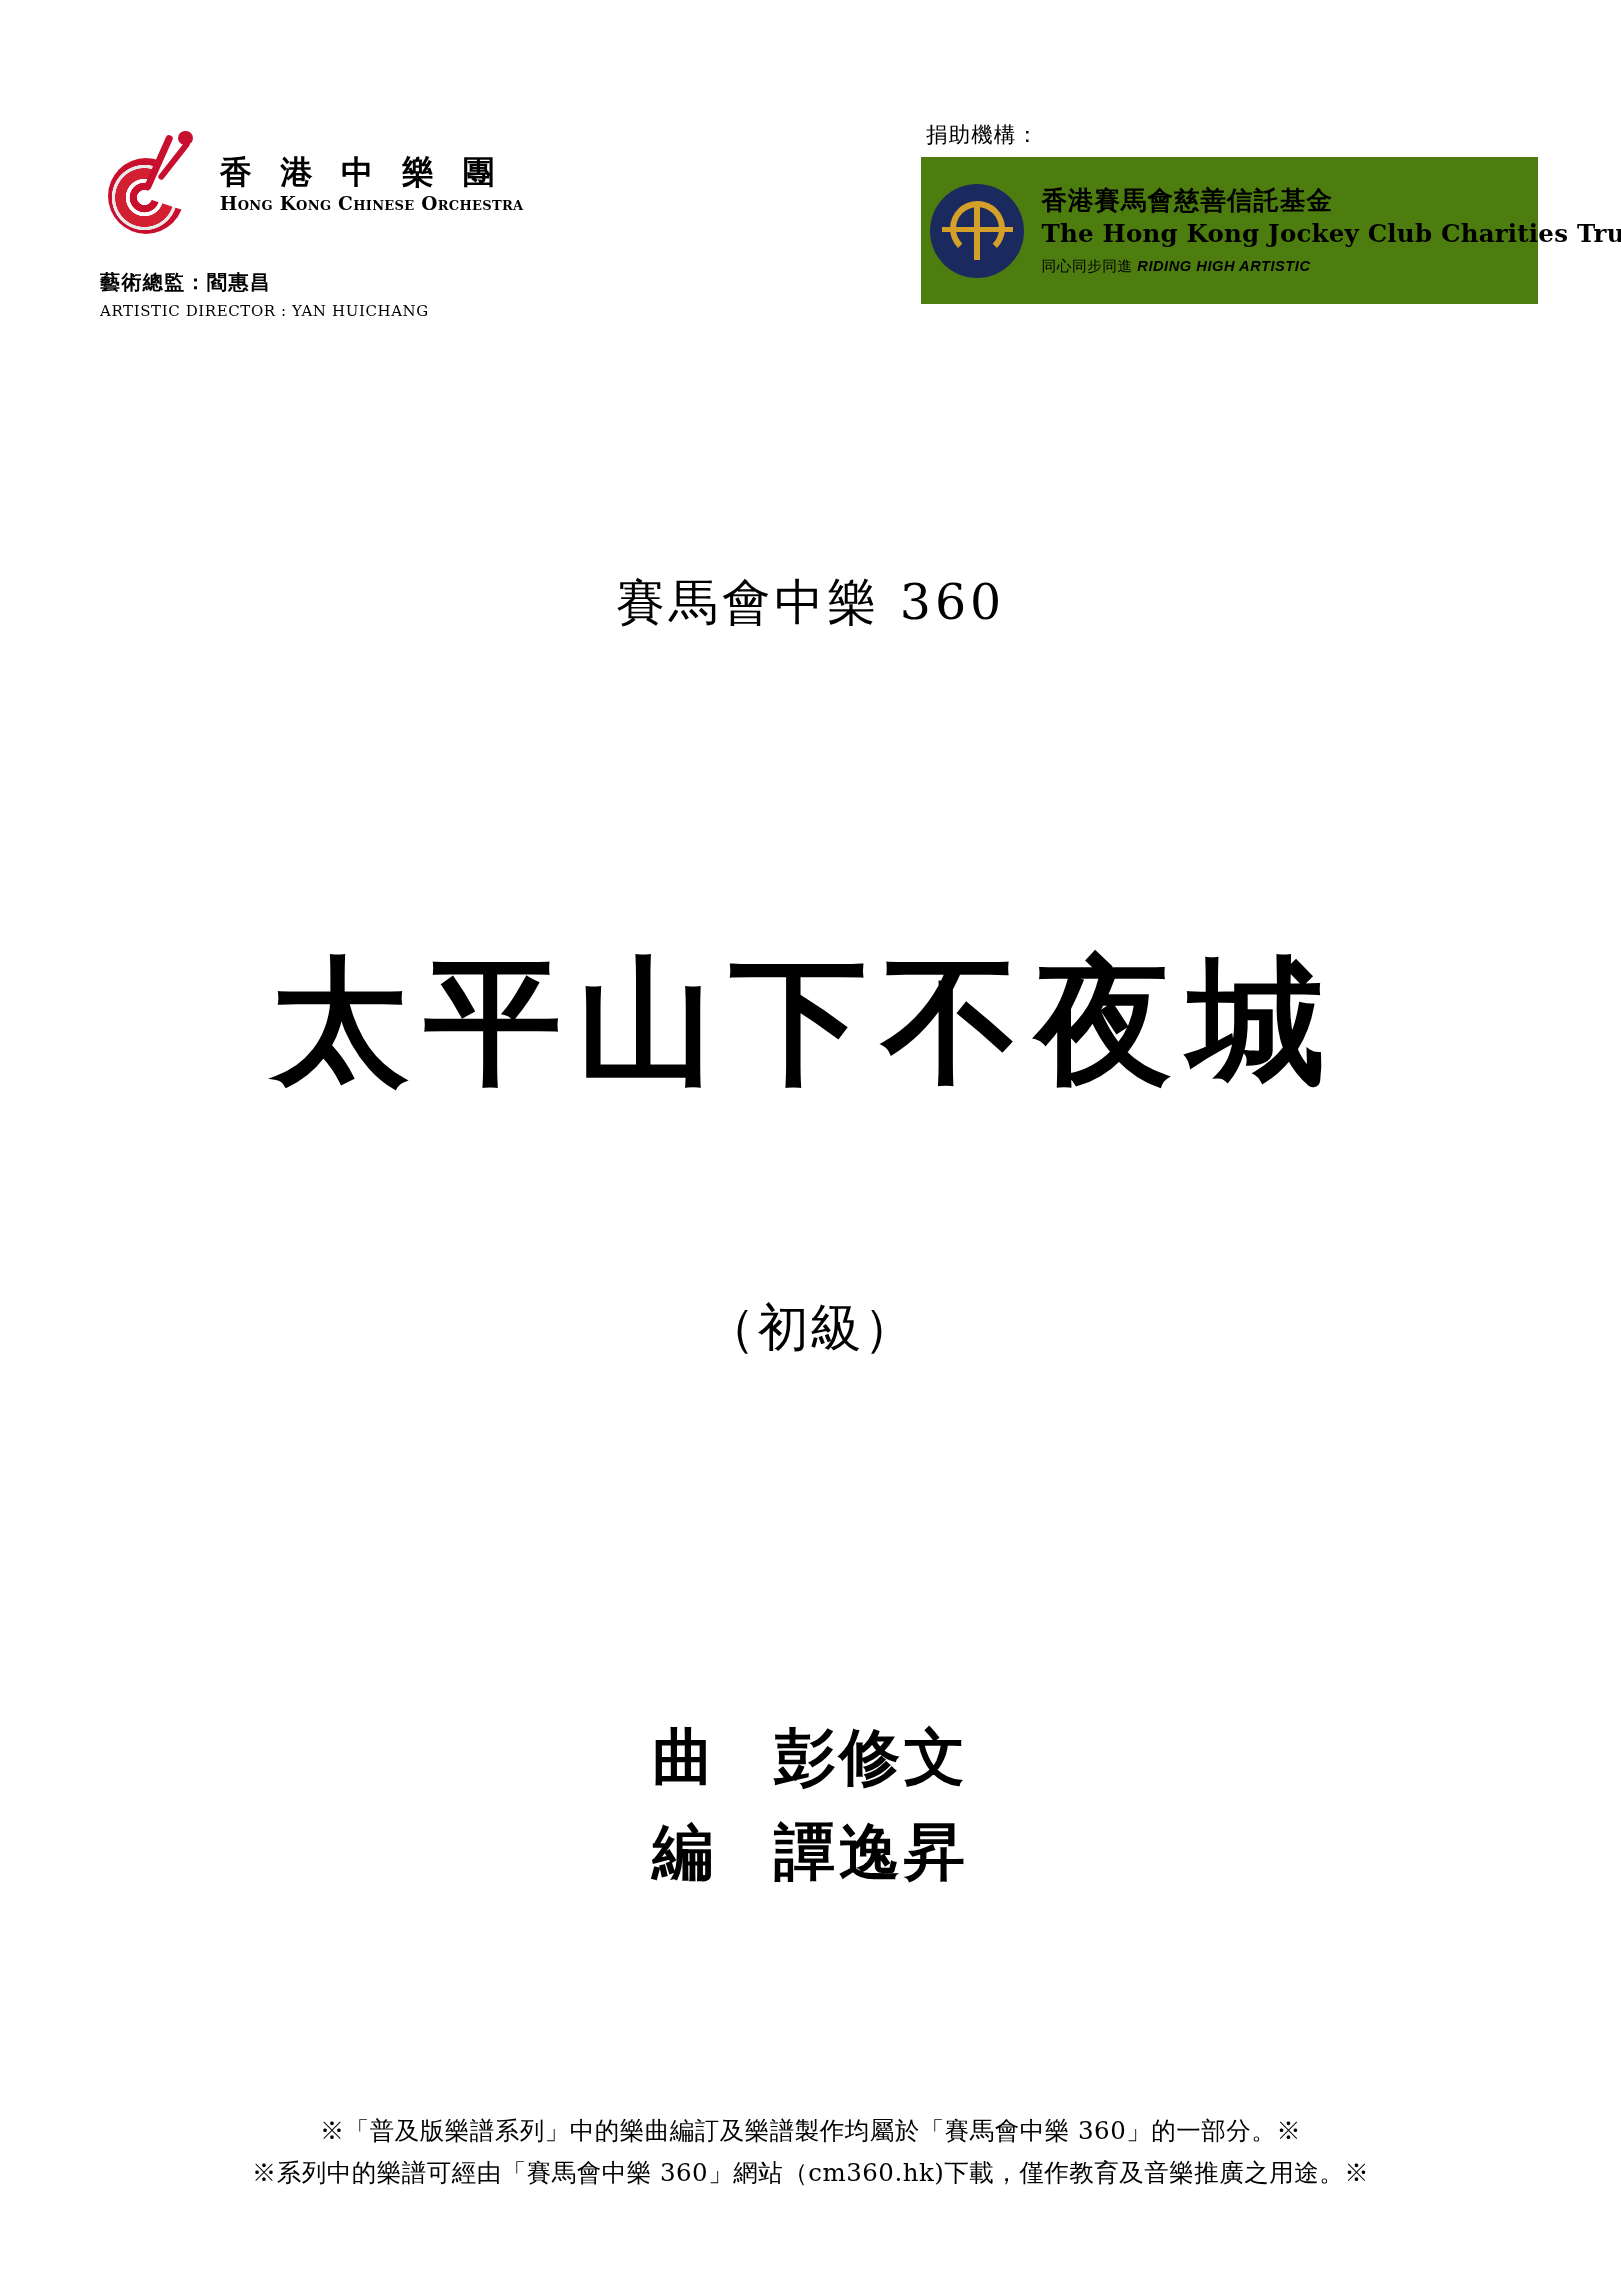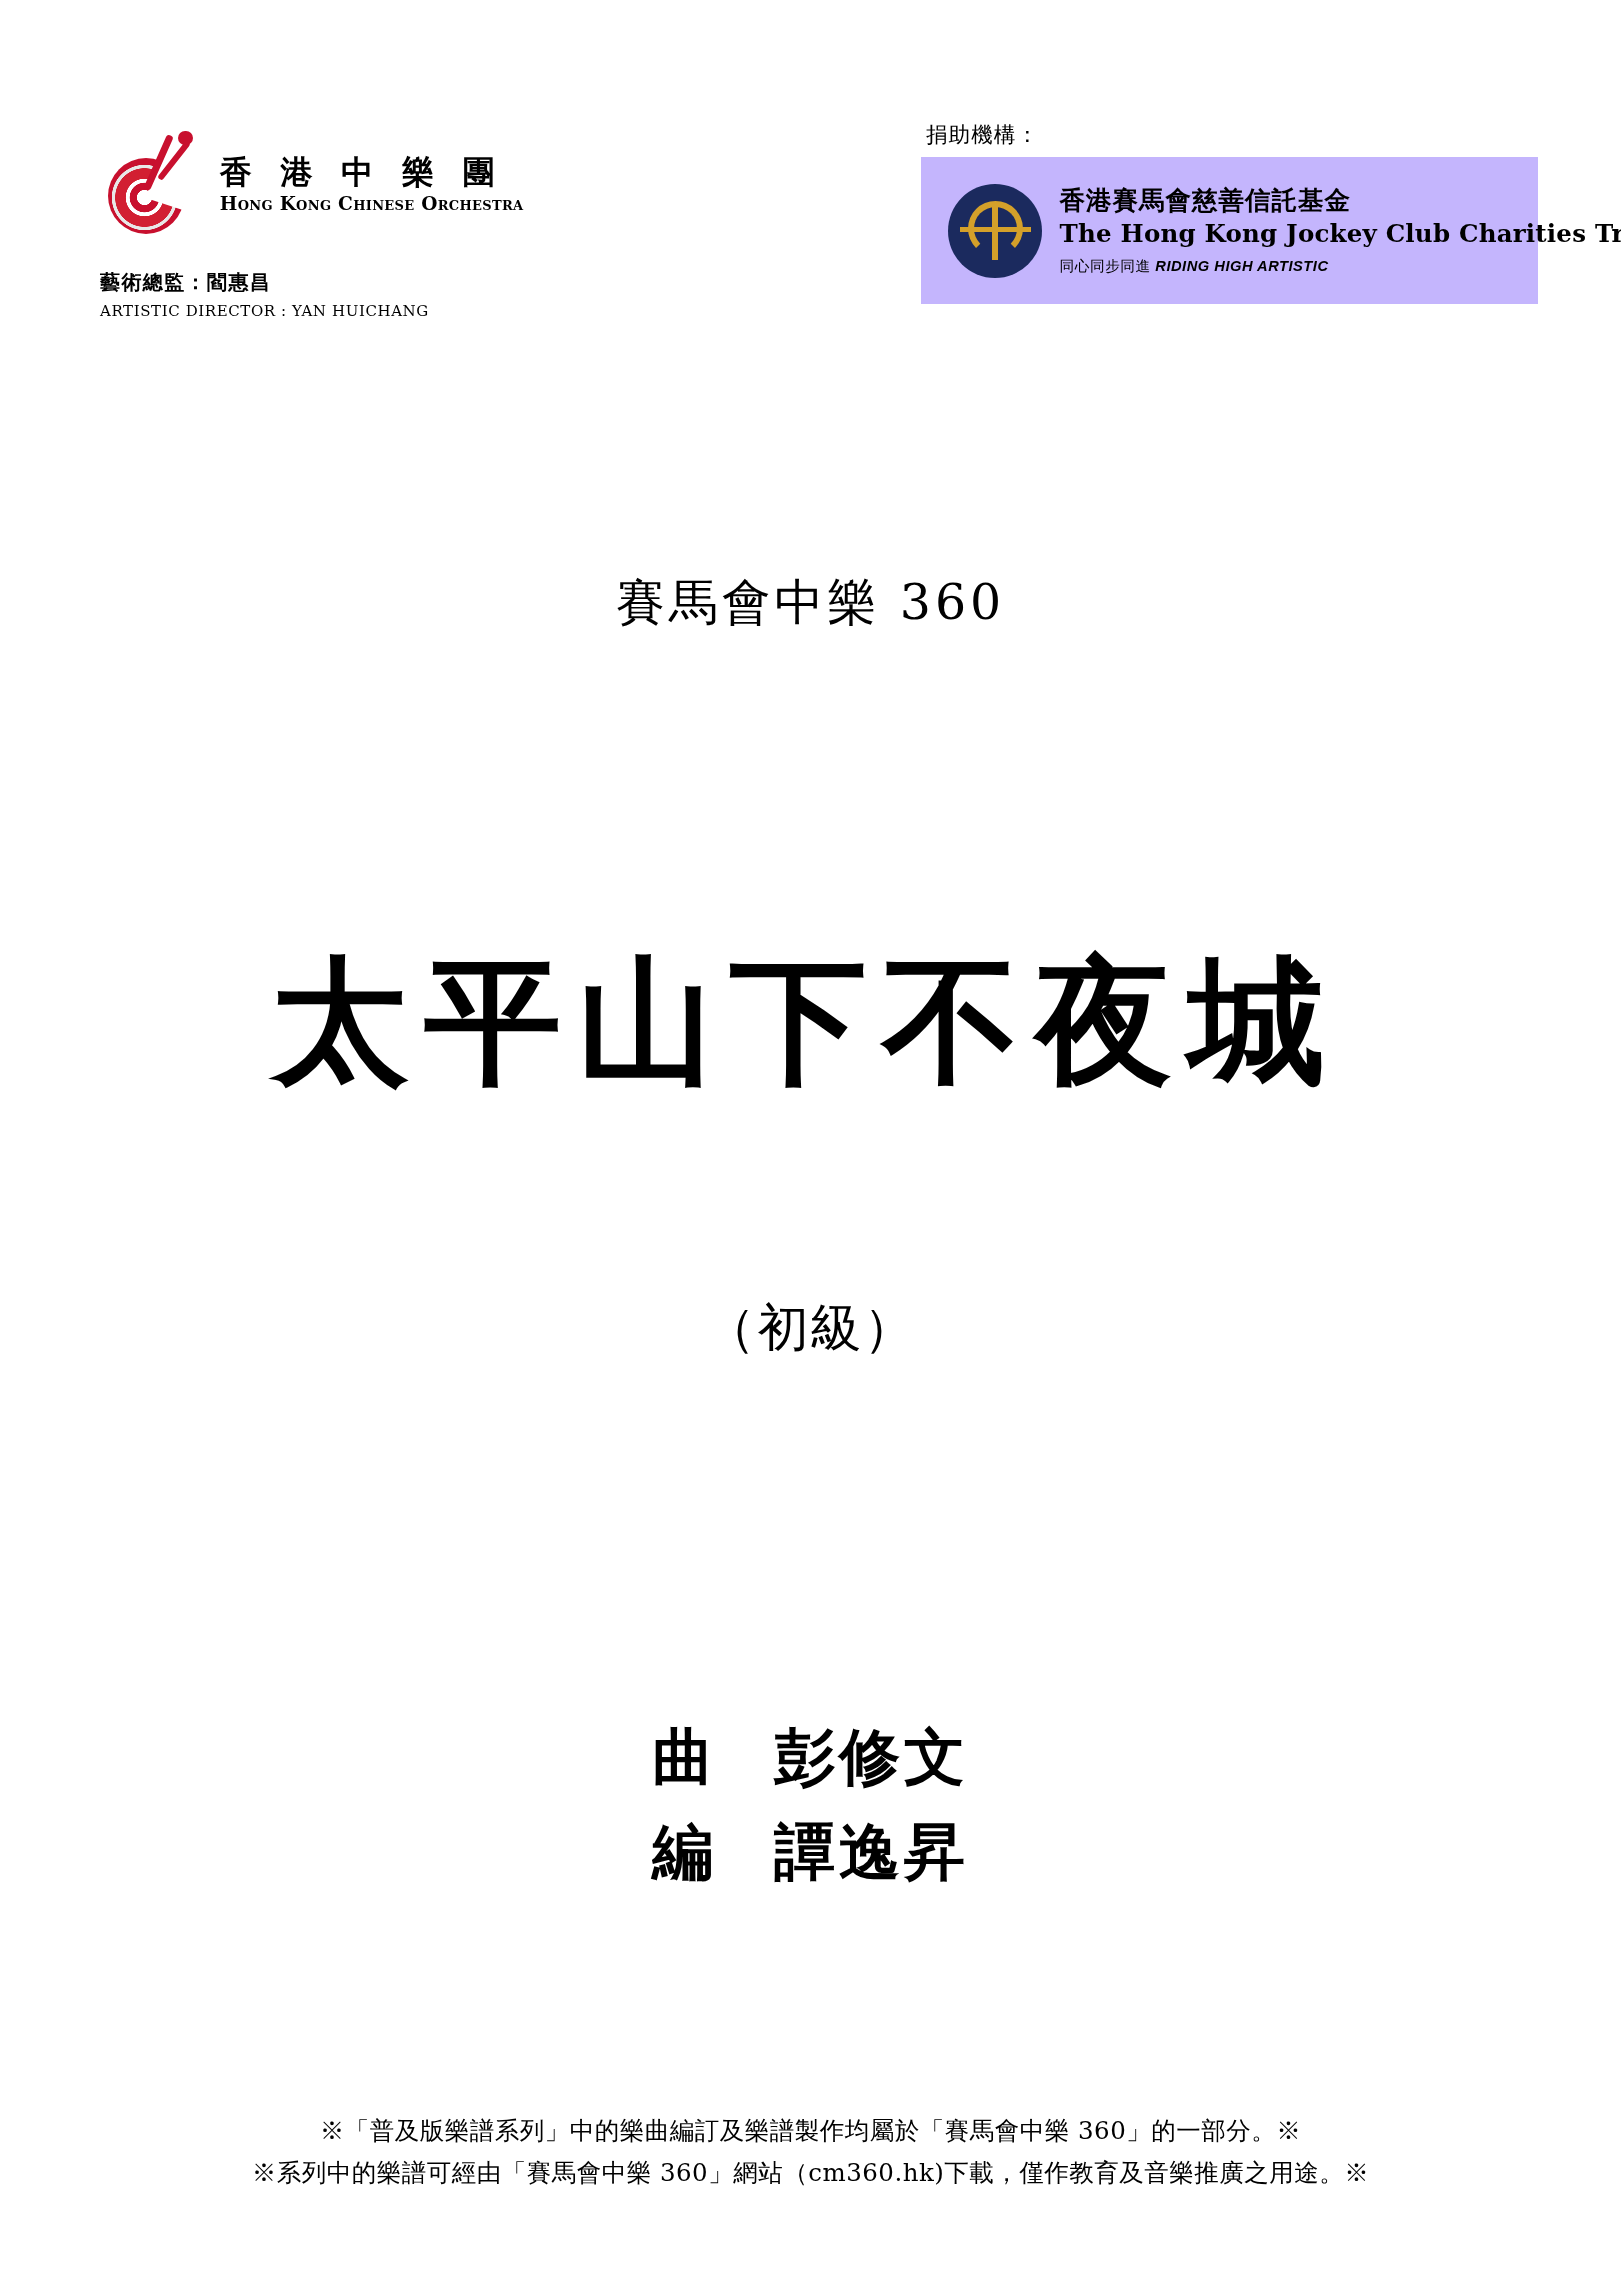--- a/index.html
+++ b/index.html
@@ -150,24 +150,24 @@
     font-size: 21.6px;
     letter-spacing: 1px;
     white-space: nowrap;
   }
   .jc-block {
     position: absolute;
     left: 921px;
     top: 157px;
     width: 617px;
     height: 147px;
-    background: #c4b5fd;
+    background: #4d7c0f;
     display: flex;
     align-items: center;
-    padding-left: 27px;
+    padding-left: 9px;
   }
   .jc-emblem {
     position: relative;
     width: 94px;
     height: 94px;
     flex: none;
   }
   .jc-emblem .circle {
     position: absolute;
     inset: 0;

